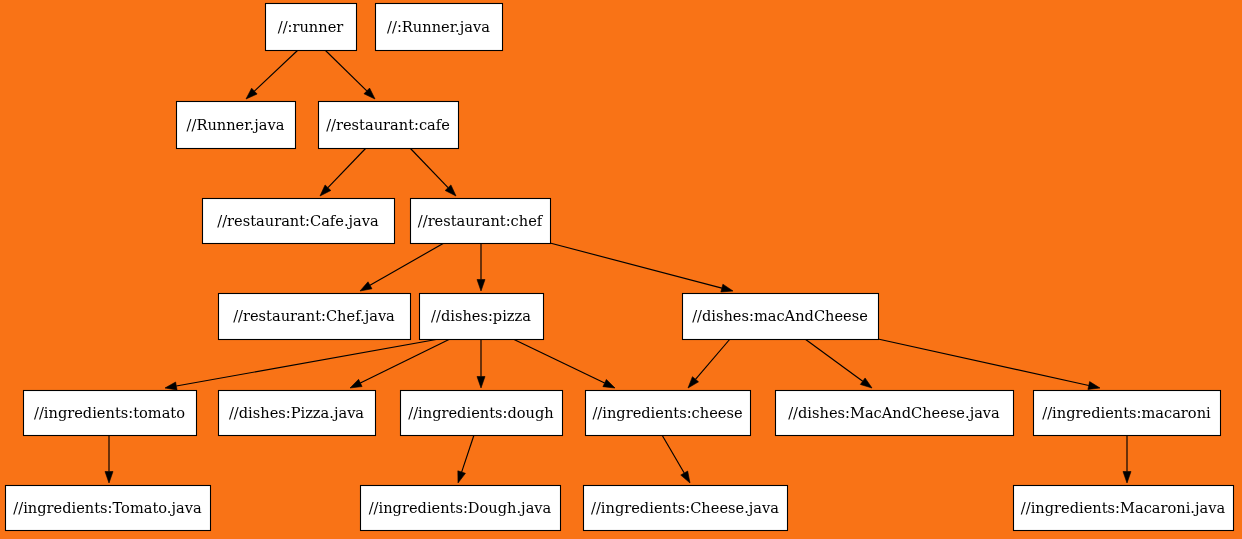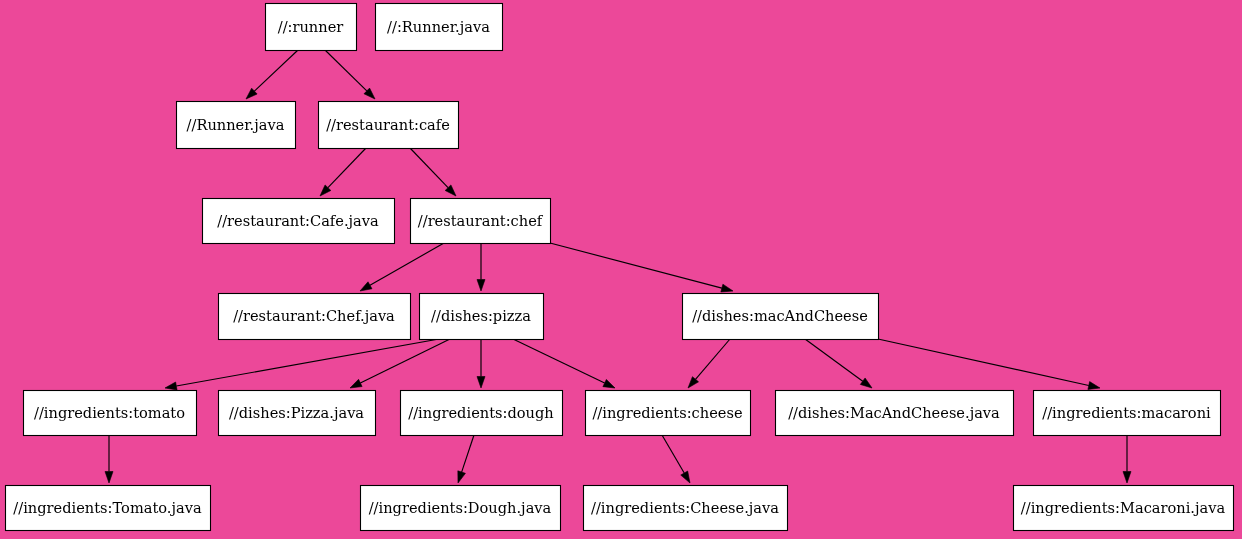--- a/index.html
+++ b/index.html
@@ -4,21 +4,21 @@
 <style>
   html, body {
     margin: 0;
     padding: 0;
     background: #ffffff;
   }
   #graph-root {
     position: relative;
     width: 1242px;
     height: 539px;
-    background: #ec4899;
+    background: #f97316;
     font-family: "DejaVu Serif", "Liberation Serif", serif;
     overflow: hidden;
   }
   #graph-svg {
     position: absolute;
     top: 0;
     left: 0;
     width: 1242px;
     height: 539px;
   }

